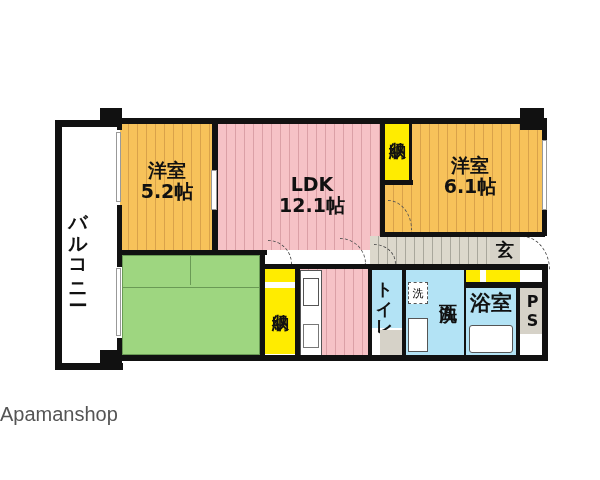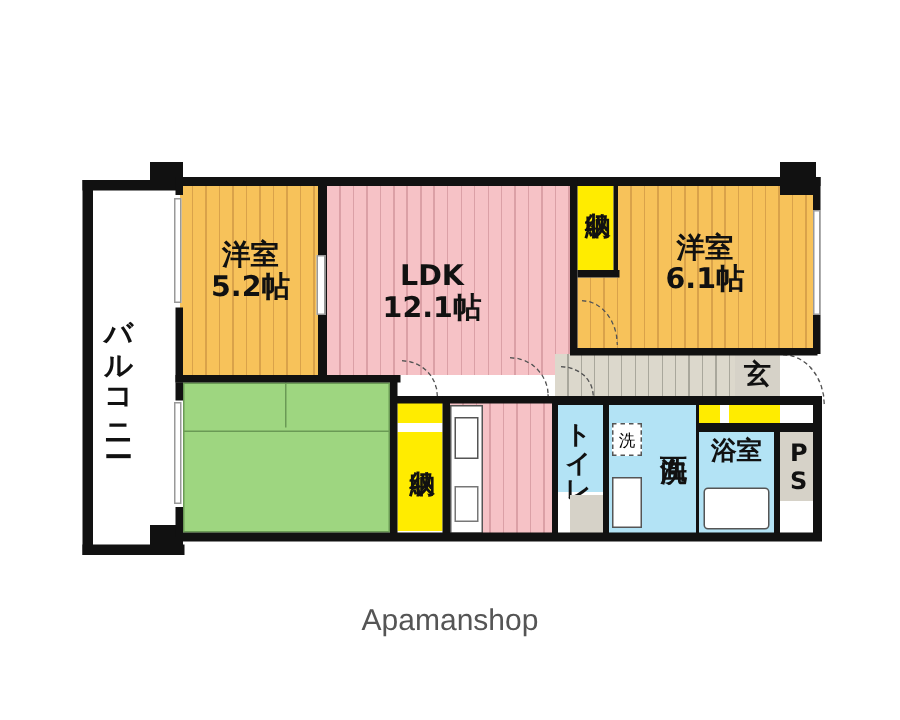--- a/index.html
+++ b/index.html
@@ -25,21 +25,21 @@
 
   <div class="abs" style="left:55px;top:120px;width:68px;height:250px;border:7px solid #111;border-right:none;background:#fff;"></div>
   <div class="vlabel" style="left:66px;top:200px;font-size:19px;">バルコニー</div>
 
   <div class="abs wood-o" style="left:120px;top:122px;width:94px;height:130px;"></div>
   <div class="label" style="left:120px;top:160px;width:94px;font-size:19px;">洋室
 5.2帖</div>
 
   <div class="abs wood-p" style="left:218px;top:122px;width:164px;height:128px;"></div>
   <div class="abs wood-p" style="left:300px;top:266px;width:70px;height:90px;"></div>
-  <div class="label" style="left:218px;top:174px;width:140px;font-size:19px;">LDK
+  <div class="label" style="left:242px;top:174px;width:140px;font-size:19px;">LDK
 12.1帖</div>
 
   <div class="abs yellow" style="left:385px;top:124px;width:24px;height:56px;"></div>
   <div class="vlabel" style="left:387px;top:128px;font-size:17px;letter-spacing:0;">収納</div>
 
   <div class="abs wood-o" style="left:412px;top:122px;width:130px;height:110px;"></div>
   <div class="abs wood-o" style="left:385px;top:185px;width:30px;height:47px;"></div>
   <div class="label" style="left:430px;top:155px;width:80px;font-size:19px;">洋室
 6.1帖</div>
 
@@ -65,21 +65,21 @@
   <div class="abs grey" style="left:380px;top:330px;width:22px;height:26px;"></div>
 
   <div class="abs blue" style="left:406px;top:270px;width:58px;height:86px;"></div>
   <div class="abs" style="left:408px;top:282px;width:20px;height:22px;border:1px dashed #555;background:#fff;font-size:11px;text-align:center;line-height:22px;">洗</div>
   <div class="vlabel" style="left:436px;top:290px;font-size:18px;letter-spacing:0;">洗面</div>
   <div class="abs" style="left:408px;top:318px;width:20px;height:34px;background:#fff;border:1px solid #555;"></div>
 
   <div class="abs yellow" style="left:466px;top:270px;width:14px;height:12px;"></div>
   <div class="abs yellow" style="left:486px;top:270px;width:34px;height:12px;"></div>
   <div class="abs blue" style="left:466px;top:288px;width:50px;height:68px;"></div>
-  <div class="label" style="left:466px;top:292px;width:50px;font-size:17px;text-align:center;">浴室</div>
+  <div class="label" style="left:466px;top:292px;width:50px;font-size:21px;text-align:center;">浴室</div>
   <div class="abs" style="left:469px;top:325px;width:44px;height:28px;background:#fff;border:1px solid #555;border-radius:3px;"></div>
   <div class="abs grey" style="left:520px;top:288px;width:22px;height:46px;"></div>
   <div class="vlabel" style="left:523px;top:292px;font-size:16px;letter-spacing:0;text-orientation:upright;">PS</div>
 
   <div class="wall" style="left:117px;top:118px;width:430px;height:6px;"></div>
   <div class="wall" style="left:100px;top:108px;width:22px;height:18px;"></div>
   <div class="wall" style="left:520px;top:108px;width:24px;height:22px;"></div>
   <div class="wall" style="left:117px;top:118px;width:5px;height:12px;"></div>
   <div class="wall" style="left:117px;top:205px;width:5px;height:50px;"></div>
   <div class="wall" style="left:212px;top:118px;width:6px;height:132px;"></div>
@@ -108,13 +108,13 @@
   <div class="win" style="left:116px;top:268px;width:5px;height:68px;"></div>
   <div class="win" style="left:211px;top:170px;width:6px;height:40px;"></div>
   <div class="win" style="left:542px;top:140px;width:5px;height:70px;"></div>
 
   <div class="door" style="left:268px;top:240px;width:24px;height:24px;"></div>
   <div class="door" style="left:340px;top:238px;width:26px;height:26px;"></div>
   <div class="door" style="left:388px;top:200px;width:24px;height:30px;"></div>
   <div class="door" style="left:374px;top:244px;width:22px;height:20px;"></div>
 </div>
 
-<div class="abs" style="left:0;top:403px;width:600px;text-align:center;font-family:'Liberation Sans',sans-serif;font-size:20px;color:#555;">Apamanshop</div>
+<div class="abs" style="left:0;top:403px;width:600px;font-family:'Liberation Sans',sans-serif;font-size:20px;color:#555;">Apamanshop</div>
 
 </body></html>

